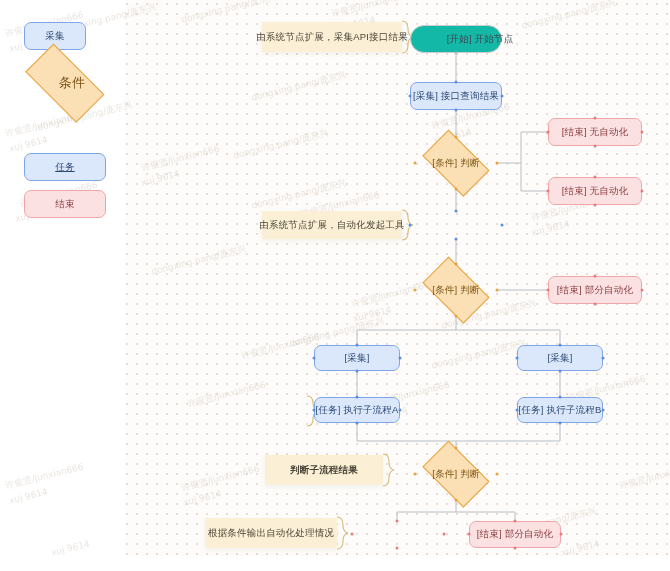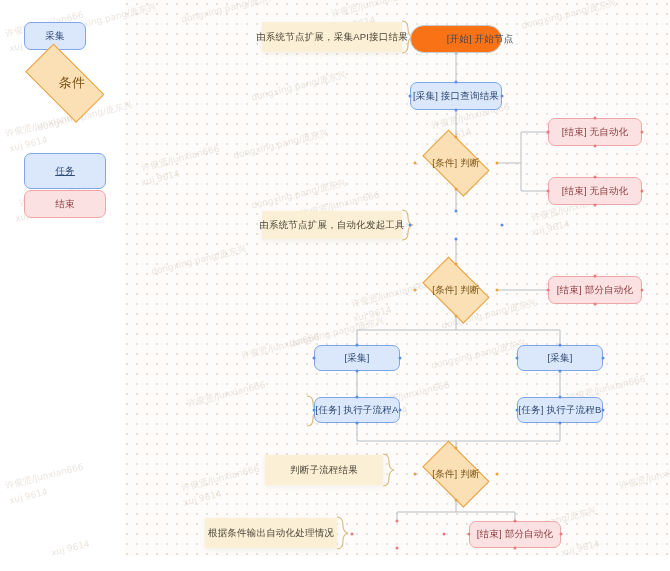--- a/index.html
+++ b/index.html
@@ -77,21 +77,21 @@
     font-size: 9.5px;
     line-height: 1.1;
     letter-spacing: .2px;
     white-space: nowrap;
     border-radius: 7px;
     border-width: 1px;
     border-style: solid;
   }
 
   .node.start {
-    background: #f97316;
+    background: #14b8a6;
     border-color: #c9ccd1;
     color: #3d4category;
     color: #3e4450;
     border-radius: 17px;
     padding-left: 48px;
   }
   .node.collect, .node.exec, .node.task {
     background: #dbe7fb;
     border-color: #7fa7e8;
     color: #2f4a73;
@@ -269,21 +269,21 @@
   <div class="lg-box blue" style="left:24px; top:22px; width:62px; height:28px;text-align:right;">
     <span>采集</span>
   </div>
 
   <div class="lg-diamond" style="left:14px; top:55px; width:102px; height:56px;">
     <div class="dshape"></div>
     <div class="dlabel">条件</div>
   </div>
 
 
-  <div class="lg-box blue" style="left:24px; top:153px; width:82px; height:36px;text-decoration:underline;">
+  <div class="lg-box blue" style="left:24px; top:153px; width:82px; height:28px;text-decoration:underline;">
     <span>任务</span>
   </div>
 
   <div class="lg-box red" style="left:24px; top:190px; width:82px; height:28px;">
     <span>结束</span>
   </div>
 
   <div class="note" style="left:262px; top:22px; width:140px; height:30px;">
     <span>由系统节点扩展，采集API接口结果</span>
   </div>
@@ -295,21 +295,21 @@
     <span>由系统节点扩展，自动化发起工具</span>
   </div>
   <svg class="brace" style="left:402px; top:209px; width:12px; height:32px;" viewBox="0 0 12 32">
     <path d="M 0 1 Q 6 1 6 8 Q 6 15 11 16 Q 6 17 6 24 Q 6 31 0 31"></path>
   </svg>
 
   <svg class="brace" style="left:307px; top:395px; width:12px; height:32px;" viewBox="0 0 12 32">
     <path d="M 0 1 Q 6 1 6 8 Q 6 15 11 16 Q 6 17 6 24 Q 6 31 0 31"></path>
   </svg>
 
-  <div class="note" style="left:265px; top:455px; width:118px; height:30px;">
+  <div class="note" style="left:265px; top:455px; width:118px; height:30px;font-weight:bold;">
     <span>判断子流程结果</span>
   </div>
   <svg class="brace" style="left:383px; top:453px; width:12px; height:34px;" viewBox="0 0 12 34">
     <path d="M 0 1 Q 6 1 6 9 Q 6 16 11 17 Q 6 18 6 25 Q 6 33 0 33"></path>
   </svg>
 
   <div class="note" style="left:205px; top:518px; width:132px; height:30px;">
     <span>根据条件输出自动化处理情况</span>
   </div>
   <svg class="brace" style="left:337px; top:516px; width:12px; height:34px;" viewBox="0 0 12 34">

